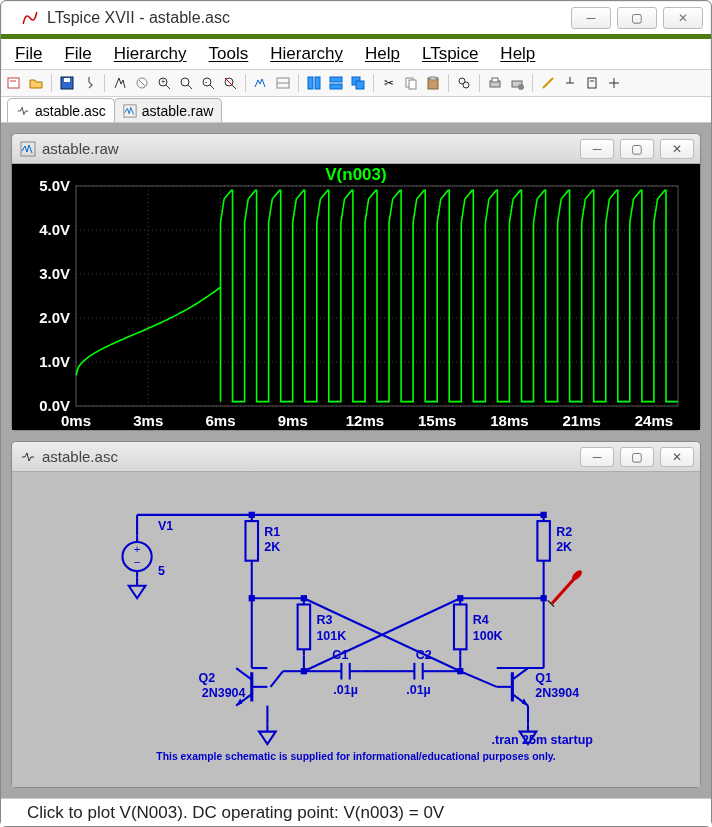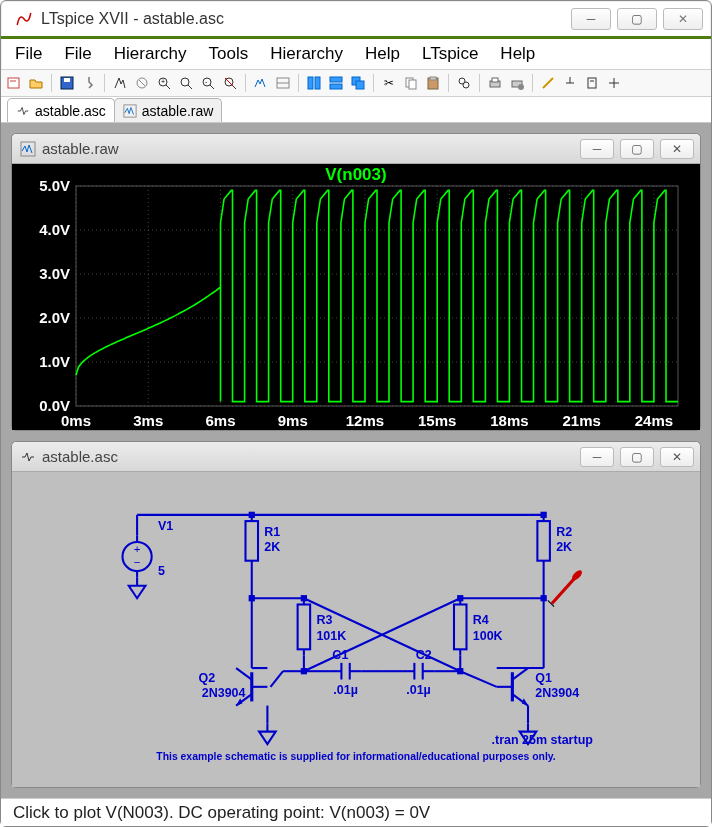--- a/index.html
+++ b/index.html
@@ -15,22 +15,22 @@
     border: 1px solid #888;
     border-radius: 6px;
     box-shadow: 0 0 0 1px #eee inset;
     background: #fff;
     display: flex; flex-direction: column;
   }
   
   .titlebar {
     height: 38px;
     display: flex; align-items: center;
-    padding: 0 4px 0 14px;
-    border-bottom: 3px solid #4d7c0f;
+    padding: 0 4px 0 20px;
+    border-bottom: 5px solid #4d7c0f;
     font-size: 16px; color: #333;
   }
   .titlebar .icon { width: 18px; height: 18px; margin-right: 8px; }
   .titlebar .title { flex: 1; }
   .winbtns { display: flex; gap: 6px; margin-right: 4px; }
   .winbtn {
     width: 40px; height: 22px;
     border: 1px solid #bbb; border-radius: 3px;
     background: linear-gradient(#fff,#eee);
     display: flex; align-items: center; justify-content: center;
@@ -39,21 +39,21 @@
   }
   .winbtn.close { color: #777; }
   
   .menubar {
     height: 30px;
     display: flex; align-items: center;
     padding: 0 14px;
     gap: 22px;
     font-size: 17px;
   }
-  .menubar span { text-decoration-thickness: 1px; text-underline-offset: 2px; cursor: default; }
+  .menubar span { text-decoration: underline; text-decoration-thickness: 1px; text-underline-offset: 2px; cursor: default; }
   
   .toolbar {
     height: 28px;
     border-top: 1px solid #d0d0d0;
     border-bottom: 1px solid #d0d0d0;
     display: flex; align-items: center;
     padding: 0 4px; gap: 4px;
     background: #f8f8f8;
     overflow: hidden;
   }
@@ -114,21 +114,21 @@
   
   .wave-wrap { background: #000; width: 100%; height: 100%; position: relative; }
   
   .schem-wrap { background: #bfbfbf; width: 100%; height: 100%; position: relative; }
   svg text { font-family: Arial, sans-serif; }
   
   .statusbar {
     height: 28px;
     border-top: 1px solid #ccc;
     display: flex; align-items: center;
-    padding: 0 12px;
+    padding: 0 26px;
     font-size: 17px; color: #222;
     background: #fff;
   }
 </style>
 </head>
 <body>
 
 <div class="window">
 
   <div class="titlebar">

